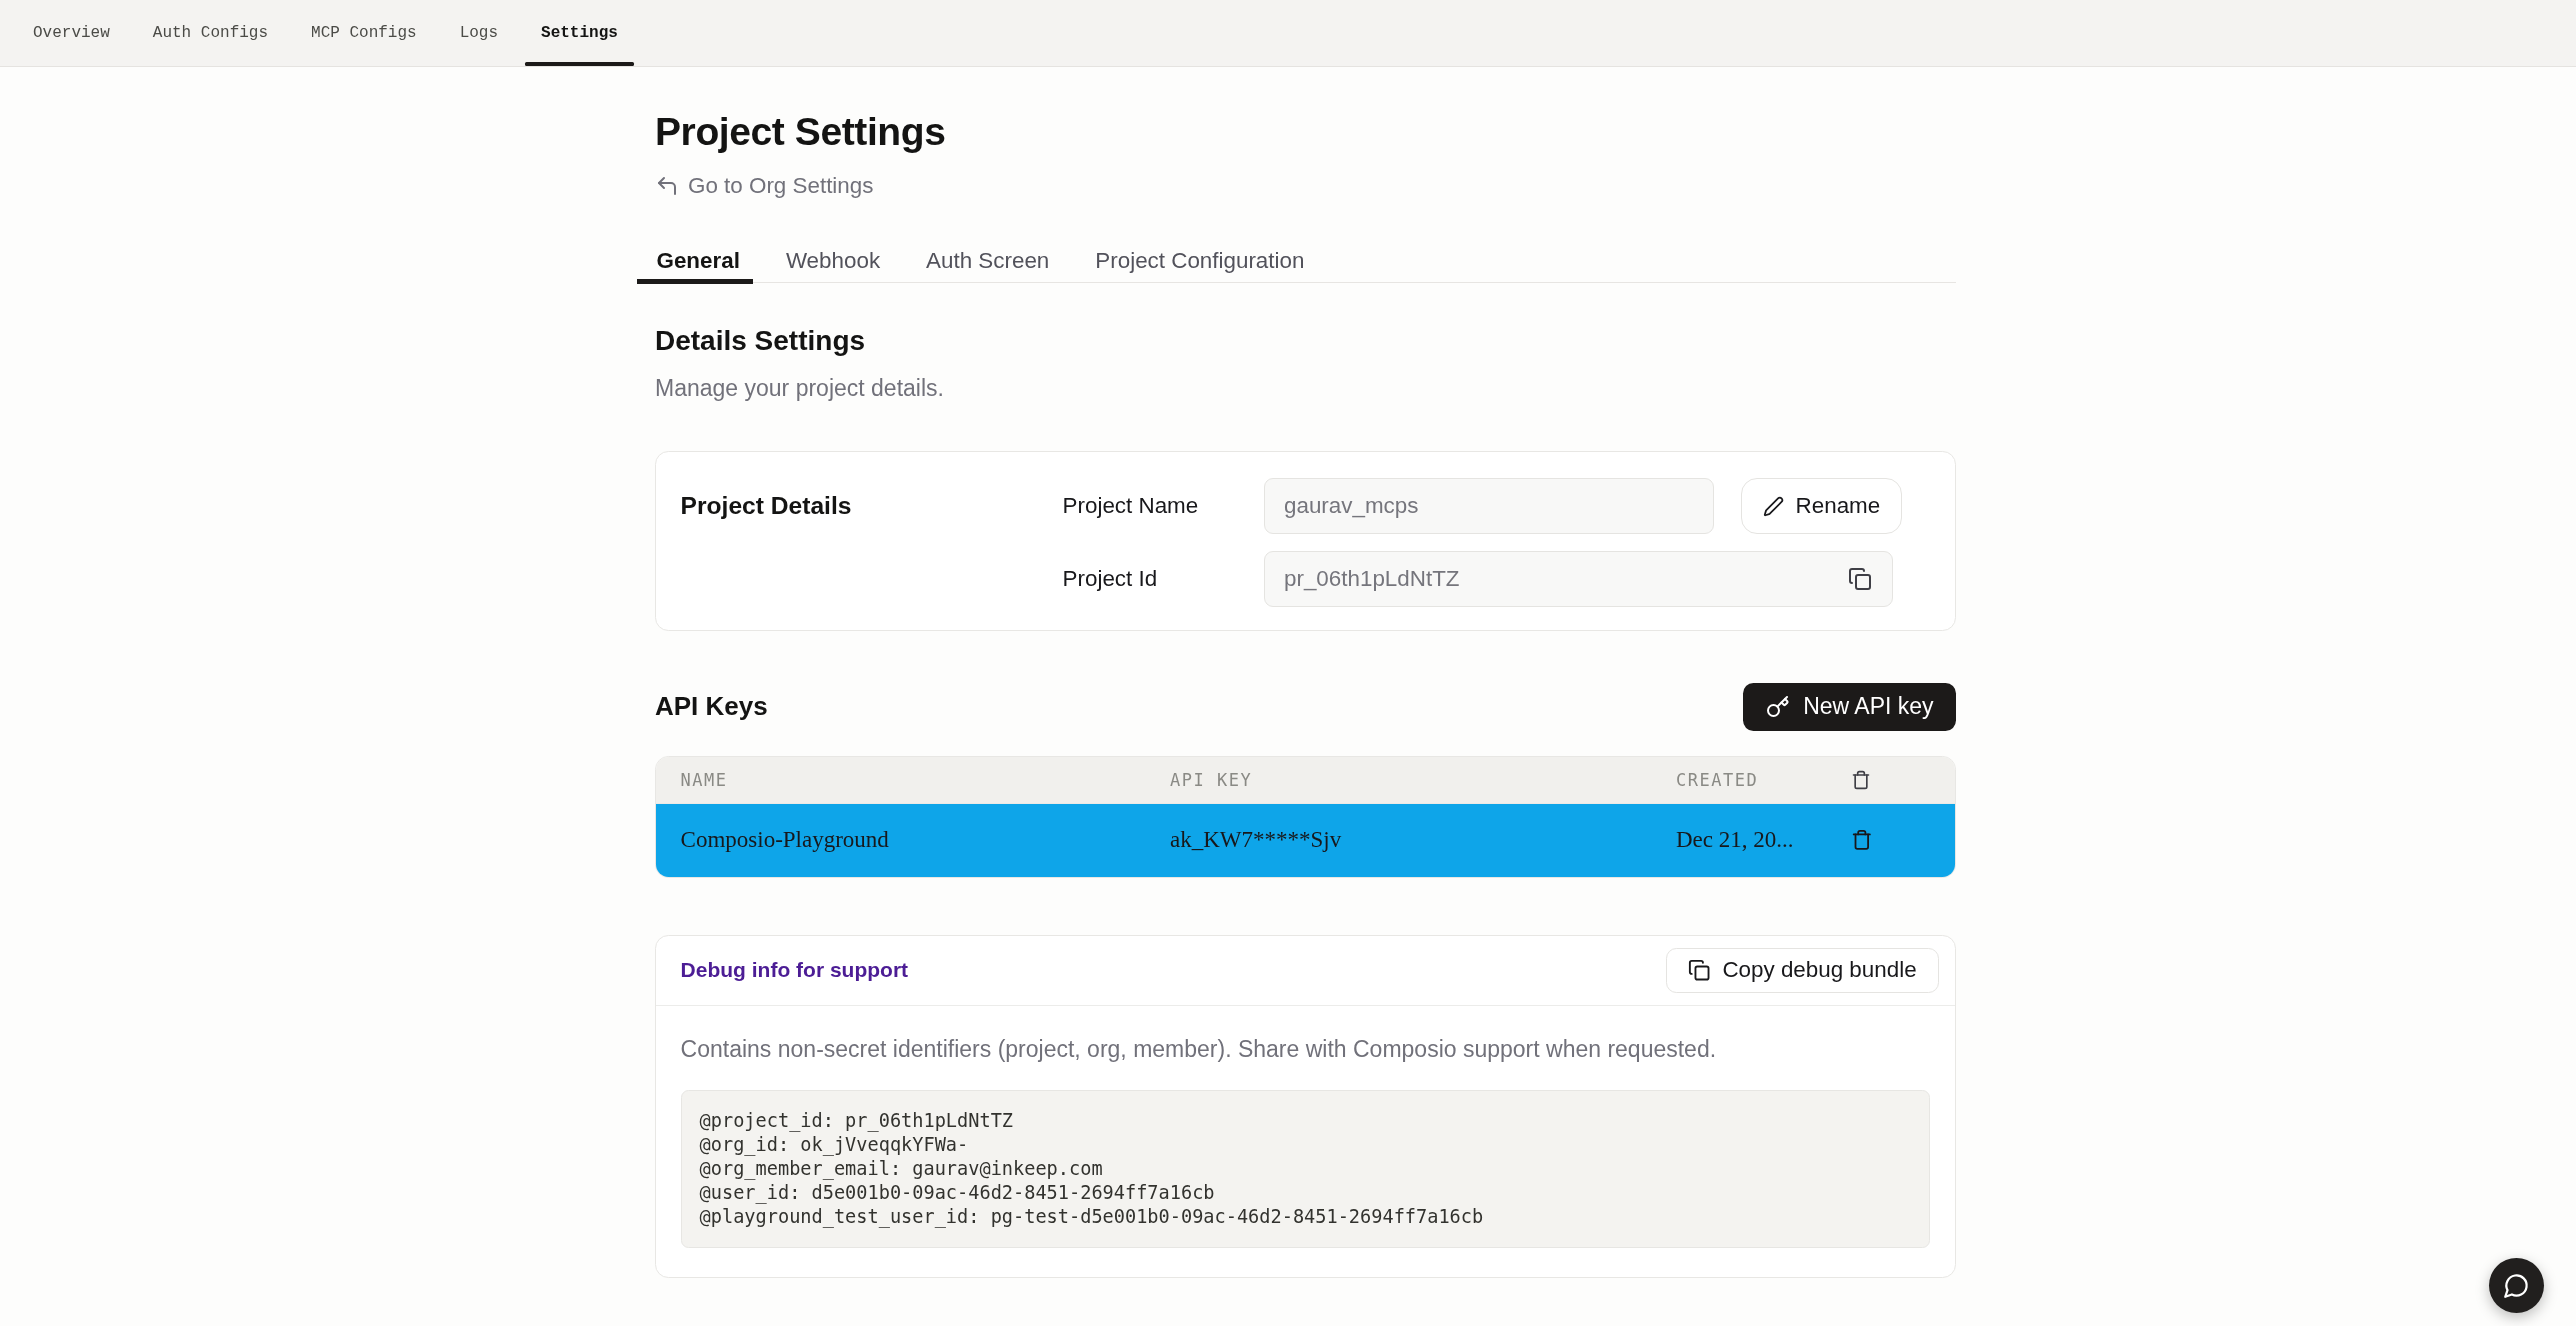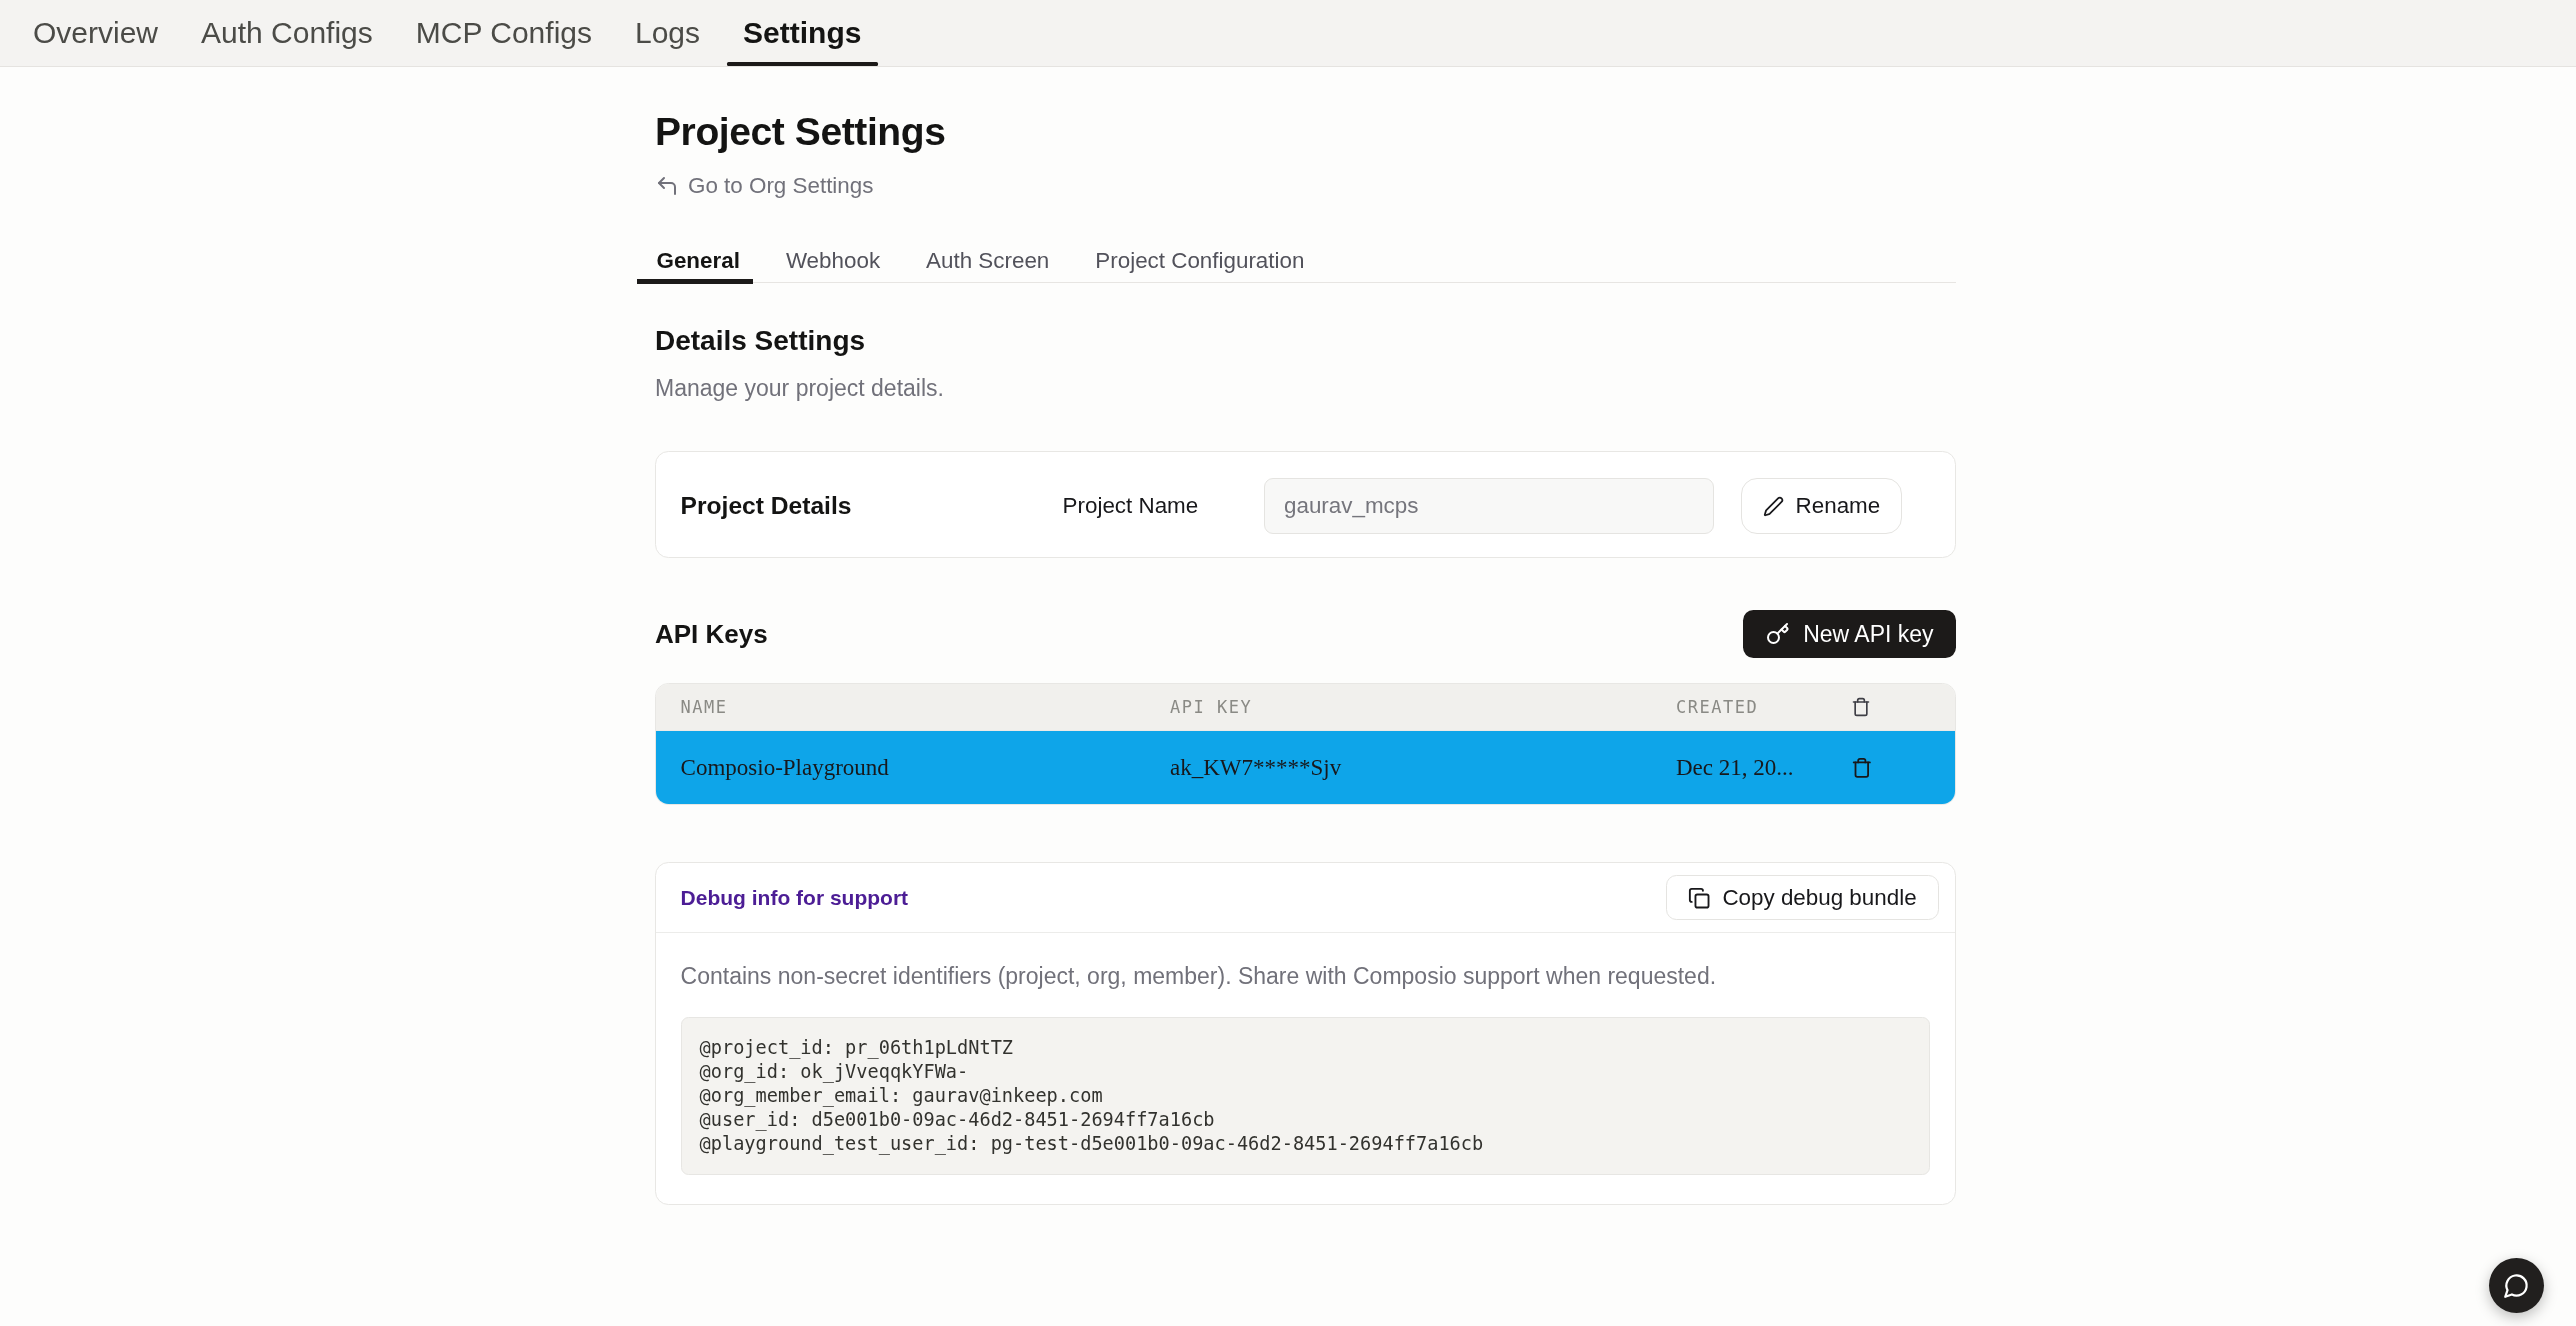--- a/index.html
+++ b/index.html
@@ -18,22 +18,22 @@
     height: 67px;
     background: #f4f3f1;
     border-bottom: 1.5px solid #e5e3e0;
     display: flex;
     align-items: stretch;
     padding: 0 33px;
     gap: 43px;
   }
   .nav-item {
     background: none; border: none; cursor: pointer;
-    font-family: Liberation Sans, sans-serif;
-    font-size: 30px; color: #4b4b47;
+    font-family: Liberation Mono, monospace;
+    font-size: 16px; color: #4b4b47;
     display: flex; align-items: center;
     position: relative;
   }
   .nav-item.active { color: #141413; font-weight: 700; }
   .nav-item.active::after {
     content: ""; position: absolute; left: -16.4px; right: -16.4px; bottom: 0;
     height: 4.5px; background: #1c1a19; border-radius: 1.5px;
   }
 
   
@@ -230,20 +230,34 @@
         <input class="text-input name-input" readonly="" value="gaurav_mcps" style="">
         <button class="btn rename-btn">
           <span>
             <svg width="21" height="21" viewBox="0 0 24 24" fill="none" stroke="#18181b" stroke-width="2" stroke-linecap="round" stroke-linejoin="round">
               <path d="M21.174 6.812a1 1 0 0 0-3.986-3.987L3.842 16.174a2 2 0 0 0-.5.83l-1.321 4.352a.5.5 0 0 0 .623.622l4.353-1.32a2 2 0 0 0 .83-.497z"></path>
             </svg>
           </span>
           <span>Rename</span>
         </button>
       </div>
+      <div class="field-row">
+        <label class="field-label">Project Id</label>
+        <div class="text-input id-wrap">
+          <span>pr_06th1pLdNtTZ</span>
+          <button class="icon-btn">
+            <span>
+              <svg width="24" height="24" viewBox="0 0 24 24" fill="none" stroke="#3f3f46" stroke-width="2" stroke-linecap="round" stroke-linejoin="round">
+                <rect width="14" height="14" x="8" y="8" rx="2" ry="2"></rect>
+                <path d="M4 16c-1.1 0-2-.9-2-2V4c0-1.1.9-2 2-2h10c1.1 0 2 .9 2 2"></path>
+              </svg>
+            </span>
+          </button>
+        </div>
+      </div>
     </div>
   </section>
 
   <div class="api-head">
     <h2>API Keys</h2>
     <button class="btn-dark">
       <span>
         <svg width="24" height="24" viewBox="0 0 24 24" fill="none" stroke="#ffffff" stroke-width="2" stroke-linecap="round" stroke-linejoin="round">
           <path d="m15.5 7.5 2.3 2.3a1 1 0 0 0 1.4 0l2.1-2.1a1 1 0 0 0 0-1.4L19 4"></path>
           <path d="m21 2-9.6 9.6"></path>

